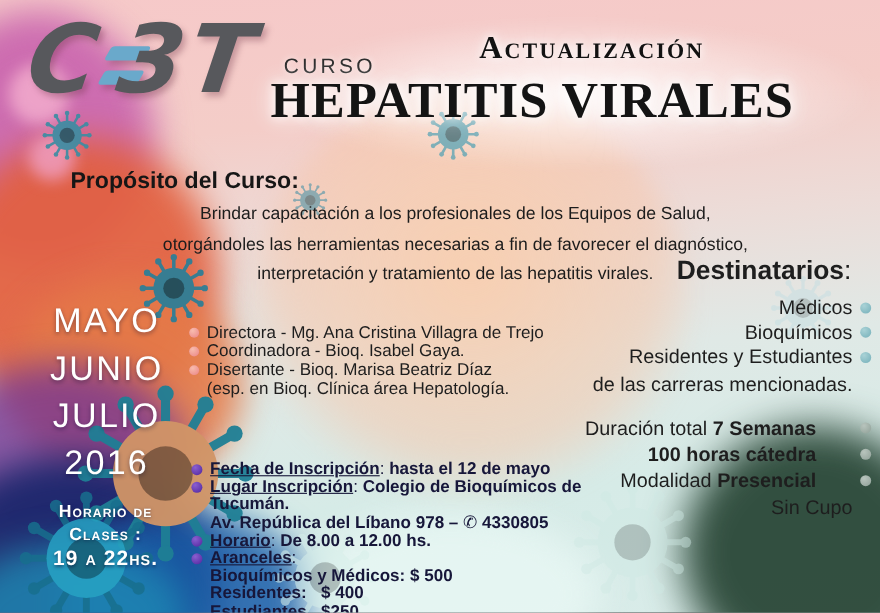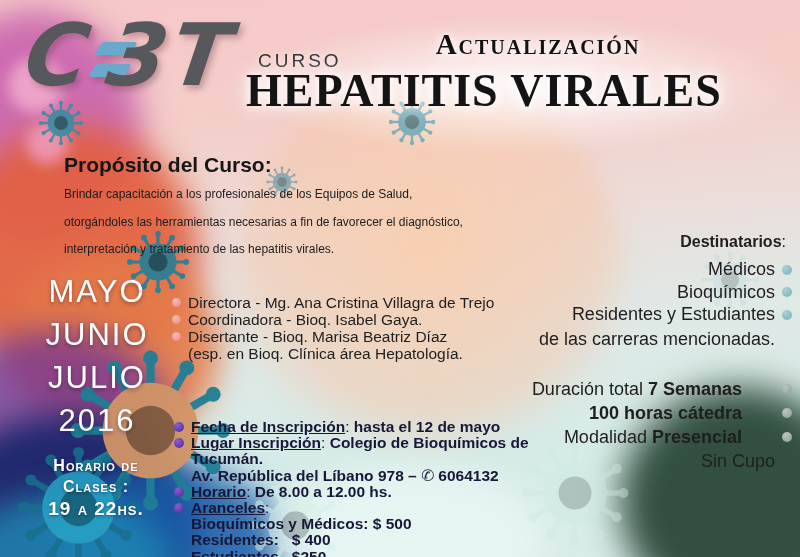--- a/index.html
+++ b/index.html
@@ -52,25 +52,25 @@
          text-shadow:0 0 10px #fff,0 0 18px rgba(255,255,255,.9),0 0 26px rgba(255,255,255,.7);}
   .inicio{position:absolute;right:8px;top:126px;display:flex;align-items:baseline;gap:8px;
           text-shadow:0 0 6px rgba(255,255,255,.9);}
   .inicio-label{font-size:20px;color:#222;}
   .inicio-label u{text-decoration:underline;}
   .inicio-date{font-variant:small-caps;font-weight:bold;font-size:24px;letter-spacing:1px;color:#141414;}
 
   
   .purpose{position:absolute;left:64px;top:153px;width:700px;}
   .purpose h2{margin:0 0 4px 0;font-size:21px;color:#161616;}
-  .purpose p{margin:0;font-size:12px;line-height:27.5px;color:#1c1c1c;}
+  .purpose p{margin:0;font-size:16px;line-height:27.5px;color:#1c1c1c;text-align:center;}
 
   
   .audience{position:absolute;right:8px;top:233px;text-align:right;}
-  .audience .head{font-size:16px;margin-bottom:8px;margin-right:6px;}
+  .audience .head{font-size:24px;margin-bottom:8px;margin-right:18px;}
   .aud-row{display:flex;justify-content:flex-end;align-items:center;font-size:18px;
            line-height:21.5px;margin-bottom:1px;}
   .dot{display:inline-block;border-radius:50%;flex:0 0 auto;}
   .dot-teal{width:10px;height:10px;background:radial-gradient(circle at 35% 30%,#a9d2d6,#74afb9);margin-left:7px;}
   .aud-foot{font-size:18px;margin-top:3px;margin-right:17px;}
 
   
   .months{position:absolute;left:16px;top:270px;width:162px;text-align:center;color:#fff;
           font-weight:normal;font-size:31px;line-height:43px;letter-spacing:2px;
           text-shadow:0 2px 4px rgba(10,10,50,.4);}
@@ -271,21 +271,21 @@
 
   <div class="enroll">
     <div class="en-row">
         <span class="dot dot-purple"></span>
         <span><u>Fecha de Inscripción</u><span>:</span> <b>hasta el 12 de mayo</b></span>
       </div>
     <div class="en-row">
         <span class="dot dot-purple"></span>
         <span><u>Lugar Inscripción</u><span>:</span> <b>Colegio de Bioquímicos de Tucumán.</b></span>
       </div>
-    <div class="en-indent"><b>Av. República del Líbano 978 – ✆ 6064132</b></div>
+    <div class="en-indent"><b>Av. República del Líbano 978 – ✆ 4330805</b></div>
     <div class="en-row">
         <span class="dot dot-purple"></span>
         <span><u>Horario</u><span>:</span> <b>De 8.00 a 12.00 hs.</b></span>
       </div>
     <div class="en-row">
         <span class="dot dot-purple"></span>
         <span><u>Aranceles</u><span>:</span></span>
       </div>
     <div class="en-indent pre"><b>Bioquímicos y Médicos: $ 500</b></div>
     <div class="en-indent pre"><b>Residentes:   $ 400</b></div>

